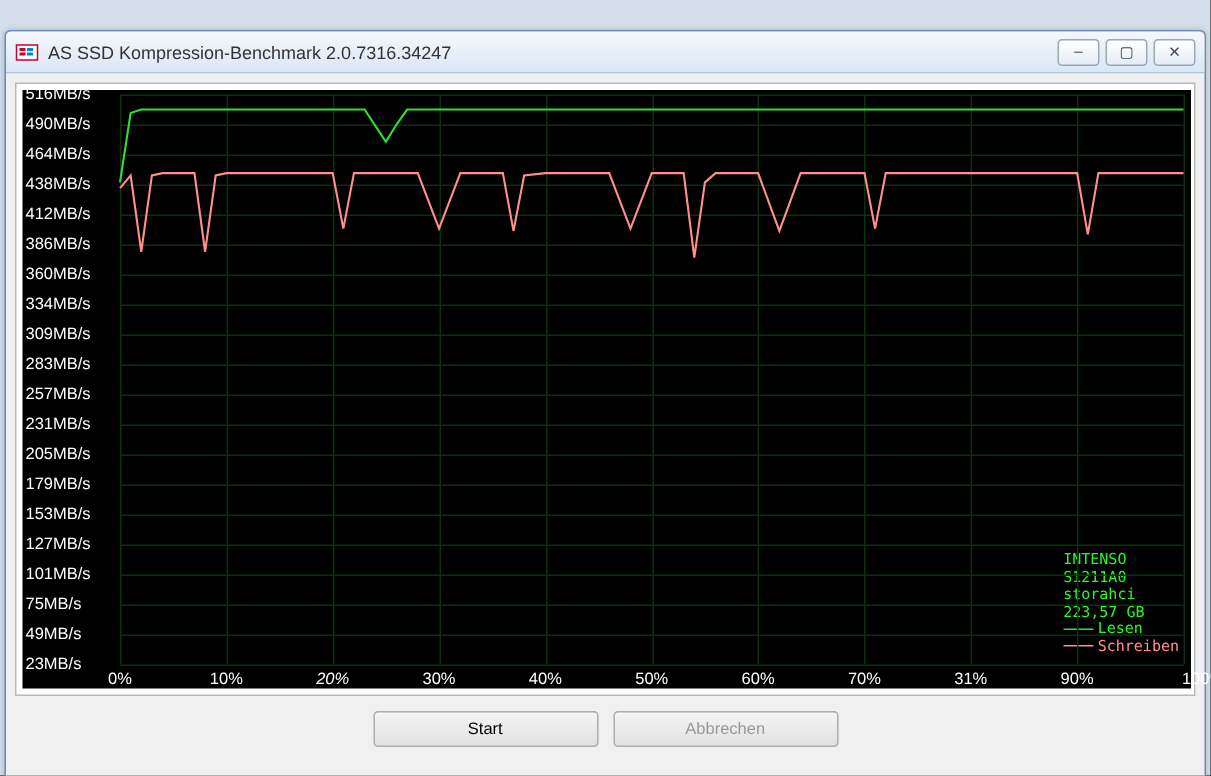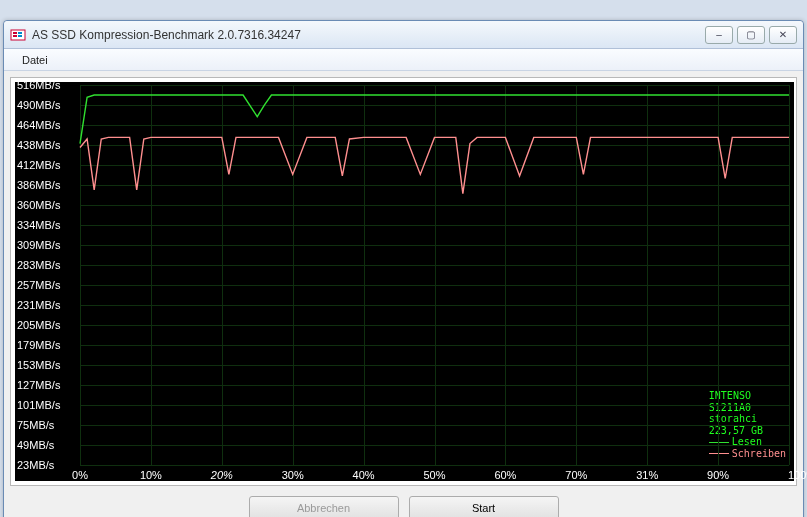--- a/index.html
+++ b/index.html
@@ -39,23 +39,20 @@
           <rect x="3" y="8" width="4" height="2" fill="#c03"></rect>
           <rect x="8" y="8" width="4" height="2" fill="#08c"></rect>
         </svg>
     </span>
     <span class="title-text">AS SSD Kompression-Benchmark 2.0.7316.34247</span>
     <div class="win-controls">
       <div class="win-btn">–</div>
       <div class="win-btn">▢</div>
       <div class="win-btn">✕</div>
     </div>
-  </div>
-  <div class="menubar">
-    <div class="menu-item">Datei</div>
   </div>
   <div class="client">
     <div class="frame">
       <div class="chart-wrap" id="chart">
         <div class="legend">
           <div>INTENSO</div>
           <div>S1211A0</div>
           <div>storahci</div>
           <div>223,57 GB</div>
           <div><span class="swatch" style="background:#30e030"></span><span>Lesen</span></div>
@@ -123,18 +120,18 @@
           <div class="xlabel" style="left: 703.1px;">90%</div>
           <div class="gridline-v" style="left: 774px;"></div>
           <div class="xlabel" style="left: 774px; margin-left: 13px;">100%</div>
           <svg width="779" height="399" class="lines">
             <polyline points="65,61.580121703853976 72.09,15.332657200811358 79.18,13.020283975659234 86.27,13.020283975659234 93.36,13.020283975659234 100.45,13.020283975659234 107.53999999999999,13.020283975659234 121.72,13.020283975659234 135.9,13.020283975659234 171.35,13.020283975659234 206.8,13.020283975659234 228.07,13.020283975659234 242.25,34.602434077079096 249.34,23.04056795131847 256.43,13.020283975659234 277.7,13.020283975659234 313.15,13.020283975659234 348.6,13.020283975659234 384.05,13.020283975659234 419.5,13.020283975659234 454.95000000000005,13.020283975659234 490.4,13.020283975659234 525.85,13.020283975659234 561.3,13.020283975659234 596.75,13.020283975659234 632.2,13.020283975659234 667.65,13.020283975659234 703.1,13.020283975659234 738.55,13.020283975659234 774,13.020283975659234" fill="none" stroke="#30e030" stroke-width="1.4"></polyline>
             <polyline points="65,65.43407707910748 72.09,56.95537525354968 79.18,107.82758620689656 86.27,56.95537525354968 93.36,55.4137931034483 100.45,55.4137931034483 107.53999999999999,55.4137931034483 114.63,55.4137931034483 121.72,107.82758620689656 128.81,56.95537525354968 135.9,55.4137931034483 142.99,55.4137931034483 150.07999999999998,55.4137931034483 164.26,55.4137931034483 178.44,55.4137931034483 192.62,55.4137931034483 206.8,55.4137931034483 213.89,92.41176470588238 220.98,55.4137931034483 235.16,55.4137931034483 249.34,55.4137931034483 263.52,55.4137931034483 277.7,92.41176470588238 291.88,55.4137931034483 306.06000000000006,55.4137931034483 320.24,55.4137931034483 327.33,93.95334685598377 334.42,56.95537525354968 348.6,55.4137931034483 362.78,55.4137931034483 376.96,55.4137931034483 391.14,55.4137931034483 405.32,92.41176470588238 419.5,55.4137931034483 433.68,55.4137931034483 440.77000000000004,55.4137931034483 447.86,111.6815415821501 454.95000000000005,61.580121703853976 462.04,55.4137931034483 476.21999999999997,55.4137931034483 490.4,55.4137931034483 504.58,93.95334685598377 518.76,55.4137931034483 532.94,55.4137931034483 547.1200000000001,55.4137931034483 561.3,55.4137931034483 568.39,92.41176470588238 575.48,55.4137931034483 589.66,55.4137931034483 603.84,55.4137931034483 618.02,55.4137931034483 632.2,55.4137931034483 646.38,55.4137931034483 660.56,55.4137931034483 674.74,55.4137931034483 688.92,55.4137931034483 703.1,55.4137931034483 710.19,96.26572008113588 717.28,55.4137931034483 731.4599999999999,55.4137931034483 745.64,55.4137931034483 759.8199999999999,55.4137931034483 774,55.4137931034483" fill="none" stroke="#ff8f8f" stroke-width="1.4"></polyline>
           </svg>
         </div>
     </div>
     <div class="buttons">
+      <button class="btn">Start</button>
       <button class="btn disabled">Abbrechen</button>
-      <button class="btn">Start</button>
     </div>
 
   </div>
 </div>
 
 </body></html>

